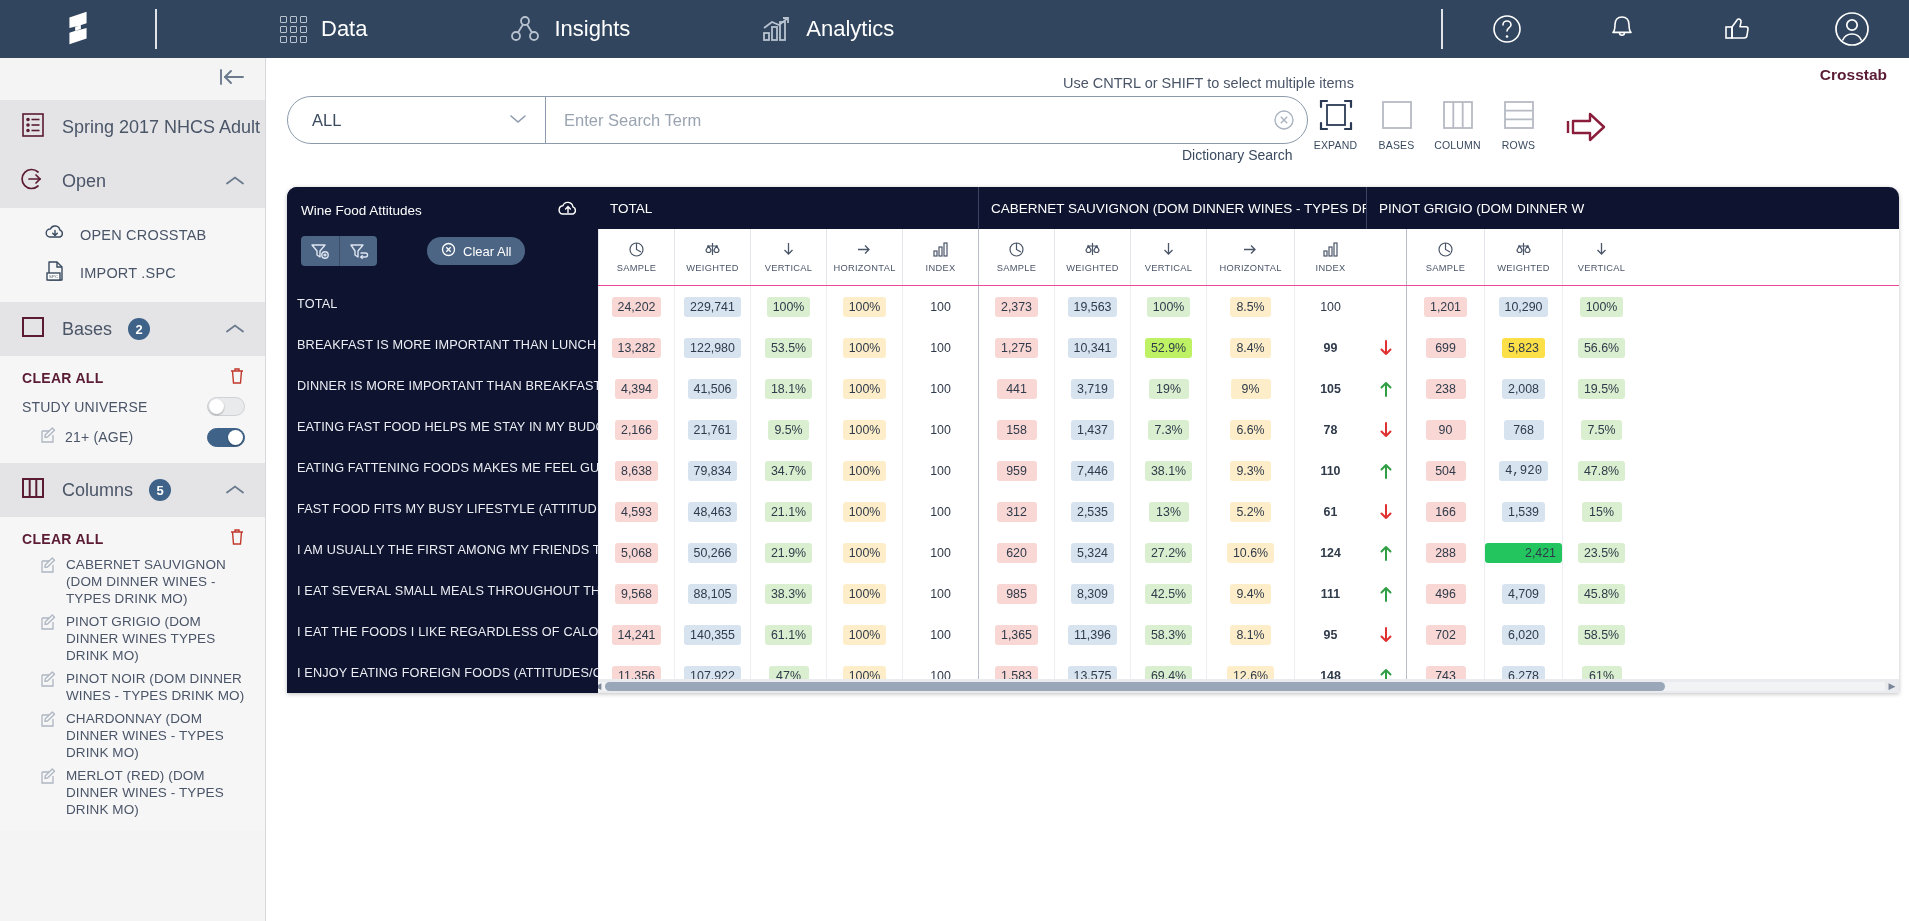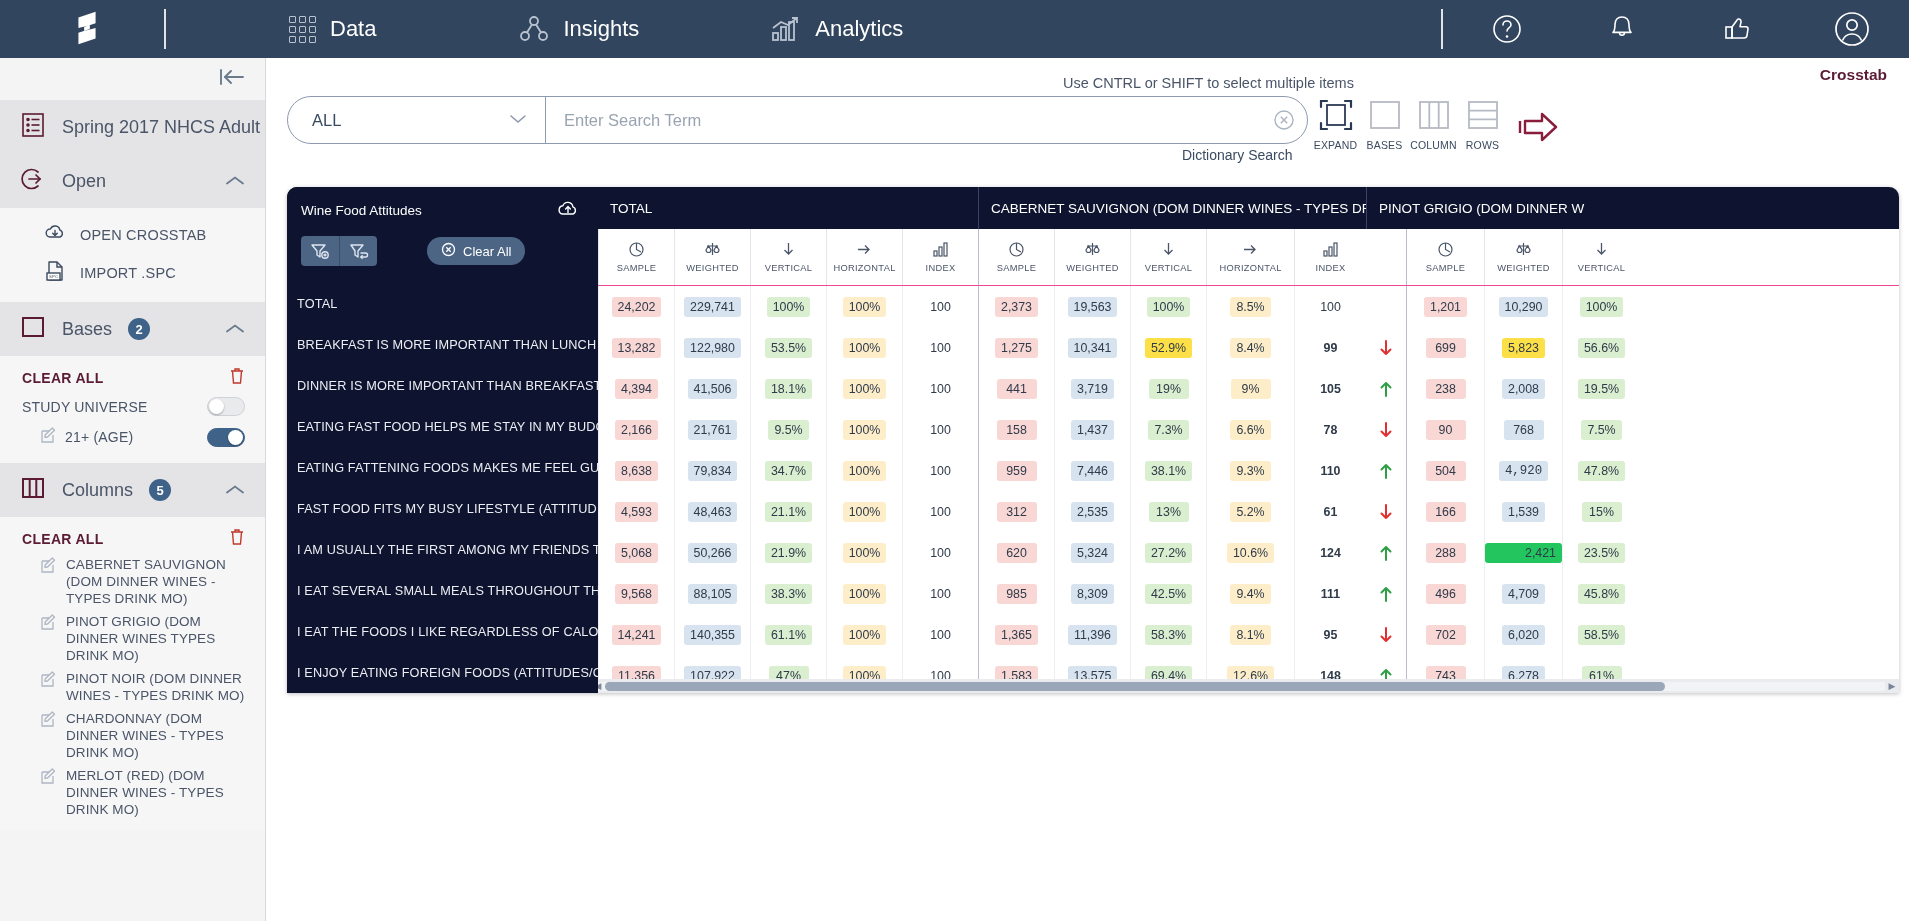--- a/index.html
+++ b/index.html
@@ -5,21 +5,21 @@
   * { box-sizing: border-box; margin: 0; padding: 0; }
   html, body {
     width: 1909px; height: 921px;
     font-family: "Liberation Sans", sans-serif;
     background: #ffffff; overflow: hidden;
   }
 
   
   .topnav {
     position: absolute; top: 0; left: 0; width: 1909px; height: 58px;
-    background: #31455e; display: flex; align-items: center; padding-left: 9px;
+    background: #31455e; display: flex; align-items: center;
   }
   .logo-wrap { width: 155px; display: flex; align-items: center; justify-content: center; }
   .logo-s { width: 42px; height: 40px; }
   .nav-sep { width: 2px; height: 40px; background: #ffffff; opacity: .85; }
   .nav-items { display: flex; align-items: center; }
   .nav-item {
     display: flex; align-items: center; gap: 14px;
     color: #ffffff; font-size: 22px; height: 58px;
     padding: 0 18px;
   }
@@ -86,21 +86,21 @@
     border: 1.5px solid #8d9aad; border-radius: 24px; background: #fff; display: flex; align-items: center;
   }
   .sel-all { width: 258px; height: 100%; display: flex; align-items: center; justify-content: space-between; padding: 0 18px 0 24px; border-right: 1.5px solid #8d9aad; }
   .sel-all .v { color: #3a4a5f; font-size: 16.5px; }
   .search-input { flex: 1; height: 100%; border: 0; outline: none; background: transparent; font-size: 16.5px; color: #3a4a5f; padding-left: 18px; font-family: "Liberation Sans", sans-serif; }
   .search-input::placeholder { color: #9aa4b1; }
   .clear-x { width: 46px; display: flex; align-items: center; justify-content: center; }
 
   .dict-search { position: absolute; top: 89px; left: 916px; color: #3a4a5f; font-size: 14px; }
 
-  .tool-btns { position: absolute; top: 38px; left: 1045px; display: flex; align-items: flex-start; gap: 0; }
+  .tool-btns { position: absolute; top: 38px; left: 1045px; display: flex; align-items: flex-start; gap: 12px; }
   .tool-btn { width: 49px; display: flex; flex-direction: column; align-items: center; gap: 5px; }
   .tool-btn .tlabel { font-size: 10.5px; color: #3a4a5f; letter-spacing: .2px; }
   .tool-arrow { margin-left: 10px; margin-top: 14px; }
 
   
   .crosstab {
     position: absolute; top: 129px; left: 21px; width: 1612px; height: 506px;
     background: #0e1430; border-radius: 10px 10px 0 0; overflow: hidden;
     box-shadow: 0 1px 4px rgba(0,0,0,.25);
   }
@@ -658,21 +658,21 @@
               <div class="cell" style="width: 76px;">
                 <span>100</span>
               </div>
               <div class="cell grpsep" style="width: 76px;">
                 <span class="chip" style="background: rgb(248, 215, 212);">1,275</span>
               </div>
               <div class="cell" style="width: 76px; align-items: center;">
                 <span class="chip" style="background: rgb(216, 227, 240);">10,341</span>
               </div>
               <div class="cell" style="width: 76px;">
-                <span class="chip" style="background: #fde047;">52.9%</span>
+                <span class="chip" style="background: #bef264;">52.9%</span>
               </div>
               <div class="cell" style="width: 88px;">
                 <span class="chip" style="background: rgb(253, 238, 201);">8.4%</span>
               </div>
               <div class="cell" style="width: 72px;">
                 <span style="font-weight: bold;">99</span>
               </div>
               <div class="cell" style="width: 40px; border-left: 0px;">
                 <svg width="14" height="18" viewBox="0 0 14 18" fill="none" stroke="#e03131" stroke-width="2" stroke-linecap="round" stroke-linejoin="round">
                   <path d="M7 2v13M2.5 10.5L7 15l4.5-4.5"></path>

